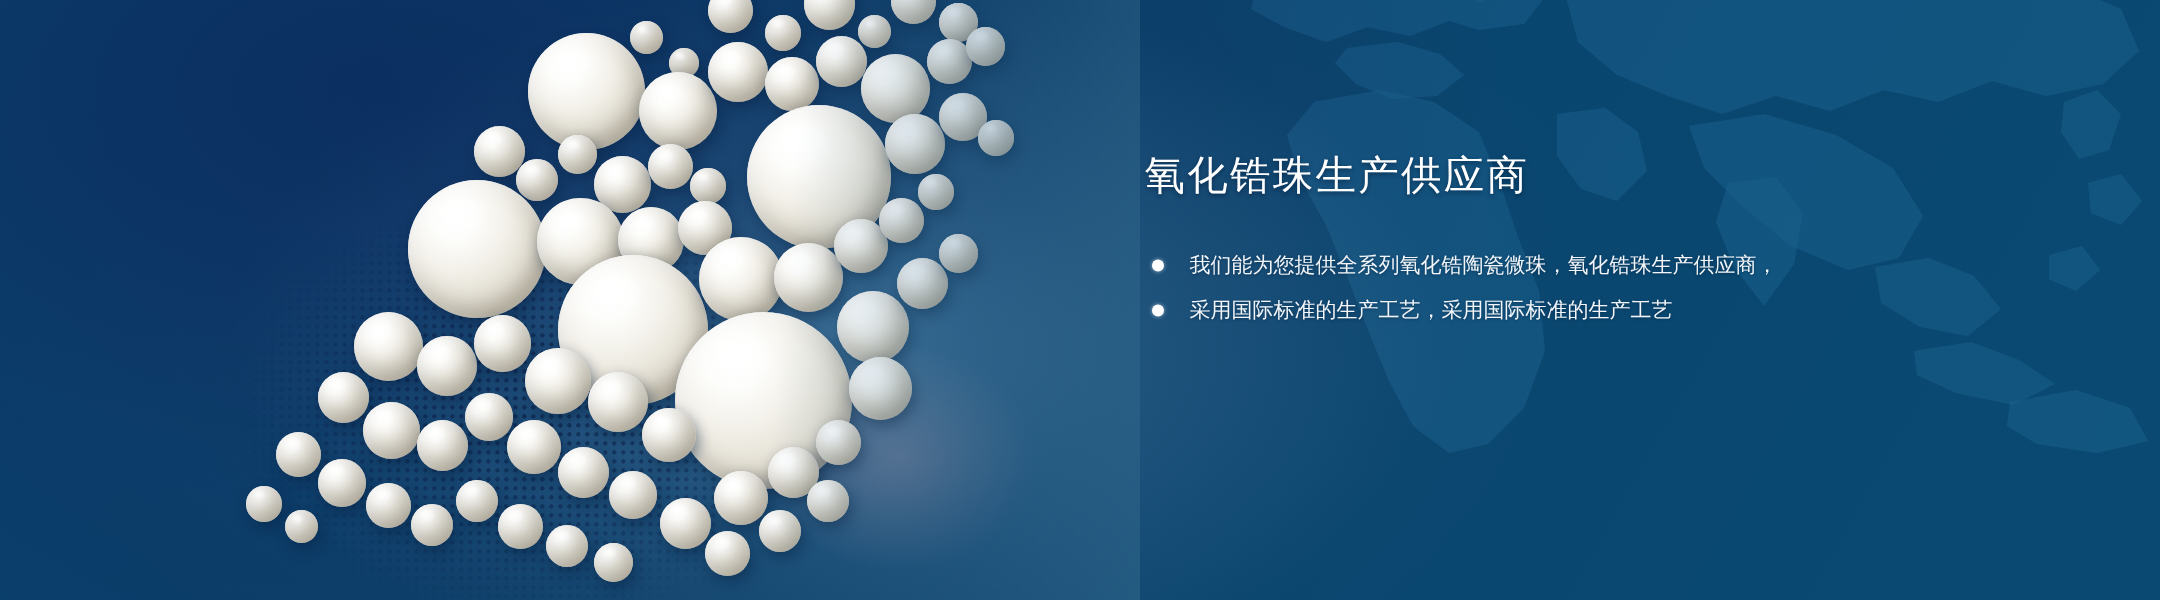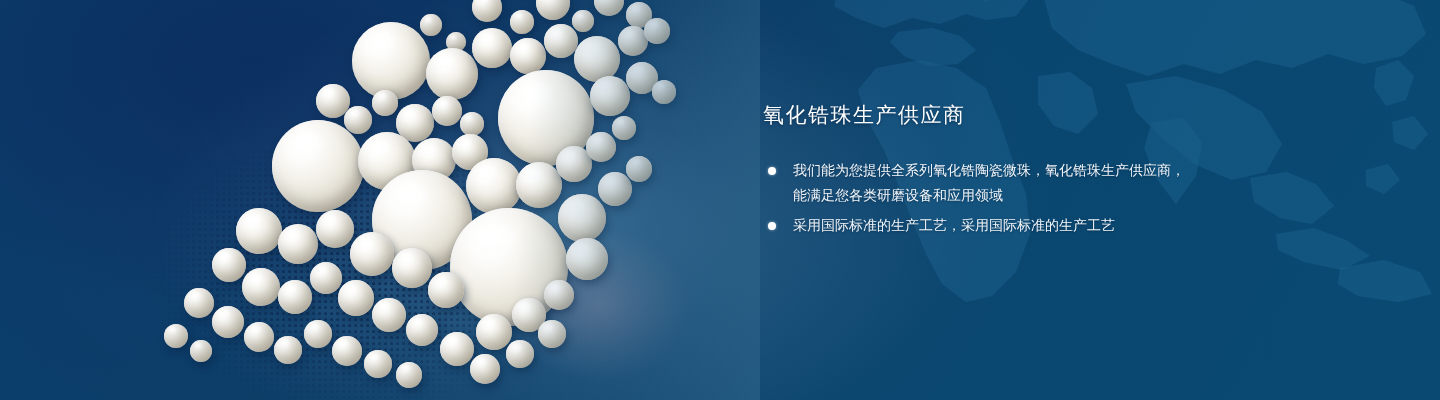--- a/index.html
+++ b/index.html
@@ -129,21 +129,21 @@
 
   
   .copy {
     position: absolute;
     left: 763px;
     top: 104px;
     width: 600px;
     color: #ffffff;
   }
   .headline {
-    font-size: 21px;
+    font-size: 27px;
     font-weight: 400;
     letter-spacing: 1.5px;
     line-height: 1;
     margin: 0 0 33px 0;
     color: #ffffff;
     text-shadow: 0 1px 3px rgba(3,24,52,0.55);
     white-space: nowrap;
   }
   .bullets {
     list-style: none;
@@ -301,21 +301,20 @@
 
   <div class="beads-fade"></div>
 
   <div class="copy">
     <h1 class="headline">氧化锆珠生产供应商</h1>
 
     <ul class="bullets">
       <li class="bullet">
         <span class="bullet-dot"></span>
         <span class="bullet-line">我们能为您提供全系列氧化锆陶瓷微珠，氧化锆珠生产供应商，</span>
-        <span class="bullet-line">能满足您各类研磨设备和应用领域</span>
       </li>
       <li class="bullet">
         <span class="bullet-dot"></span>
         <span class="bullet-line">采用国际标准的生产工艺，采用国际标准的生产工艺</span>
       </li>
     </ul>
   </div>
 
 </div>
 

